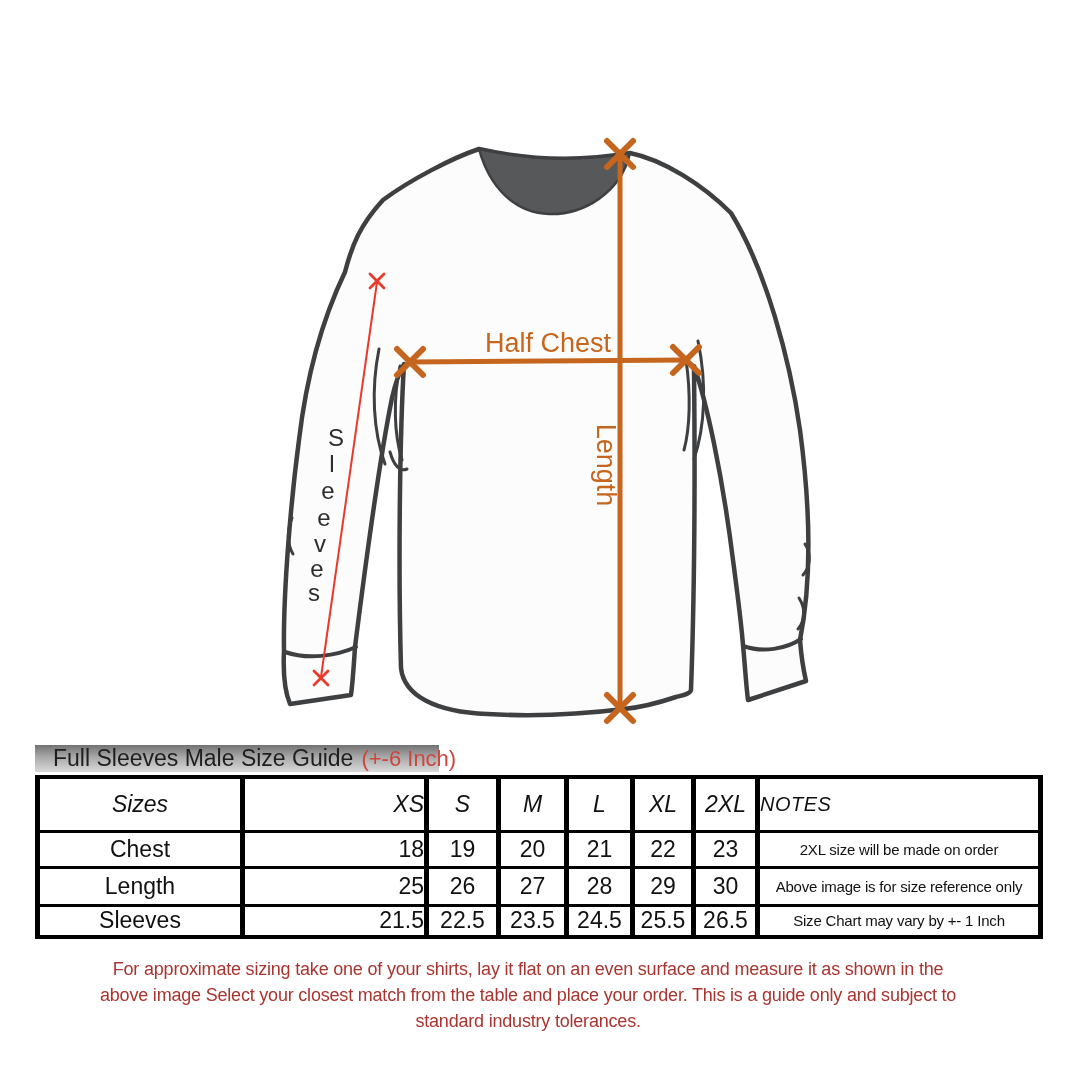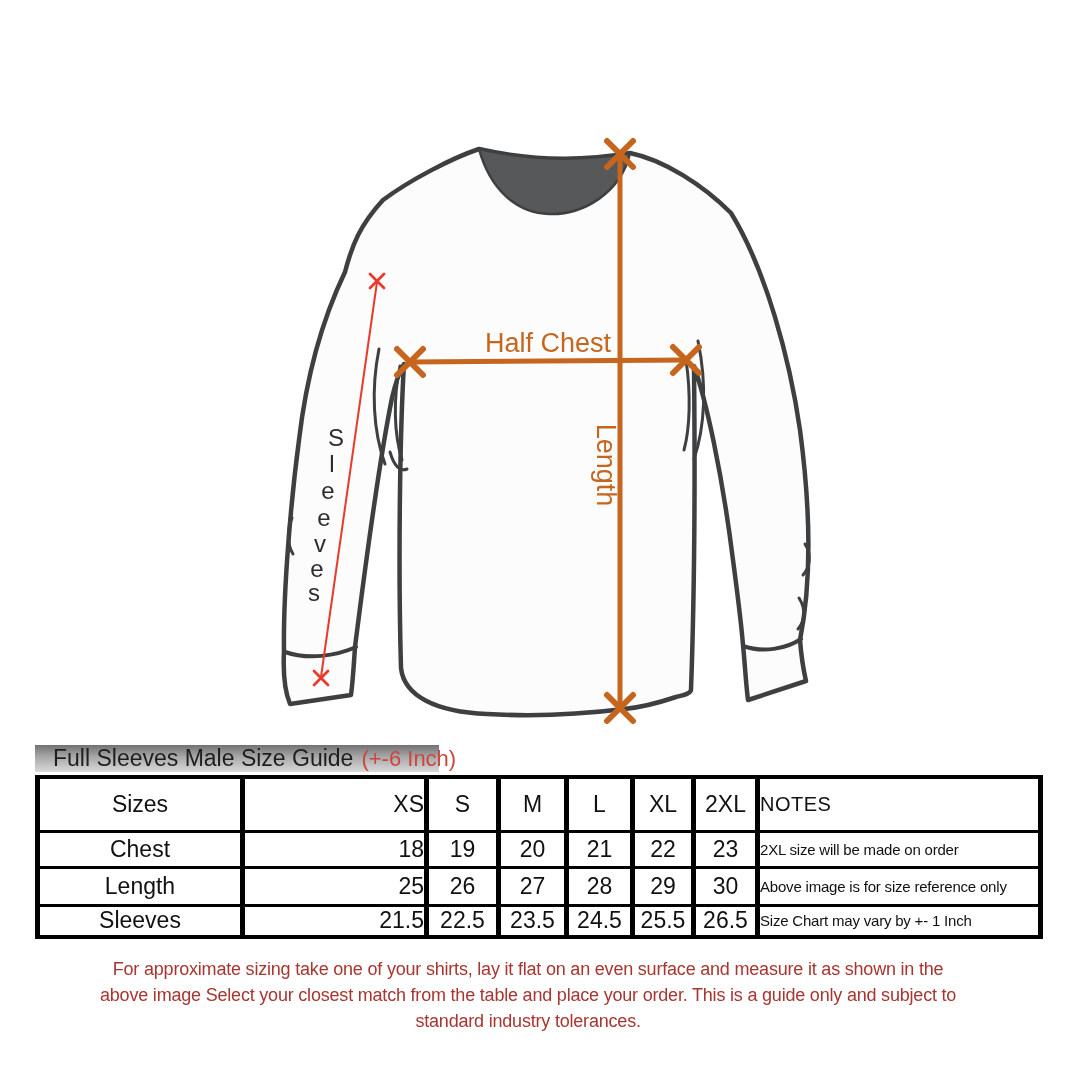--- a/index.html
+++ b/index.html
@@ -29,26 +29,26 @@
 
   table.size-table {
     position:absolute; left:35px; top:775px; border-collapse:collapse;
     table-layout:fixed; border:4px solid #000; background:#fff;
   }
   table.size-table td {
     border-top:3px solid #000; border-bottom:3px solid #000;
     border-left:5px solid #000; border-right:5px solid #000;
     padding:0; color:#111; vertical-align:middle; overflow:visible;
   }
-  .r-head { height:54px; } .r1 { height:36px; } .r2 { height:38px; } .r3 { height:32px; }
+  .r-head { height:54px;font-style:italic; } .r1 { height:36px; } .r2 { height:38px; } .r3 { height:32px; }
   .c-label { text-align:center; font-size:23px; }
   .c-val   { text-align:center; font-size:23px; }
   .c-xs    { text-align:right; padding-right:13px; font-size:23px; }
   .c-notes-h { color:#C0504D; font-size:20px; text-align:left; padding-left:12px; letter-spacing:0.5px; }
-  .c-note  { font-size:15px; text-align:left; padding-left:11px; letter-spacing:-0.2px; white-space:nowrap; }
+  .c-note  { font-size:15px; text-align:center; padding-left:11px; letter-spacing:-0.2px; white-space:nowrap; }
 
   .footer {
     position:absolute; left:100px; top:956px; color:#A93530;
     font-size:18px; line-height:26px; letter-spacing:-0.2px; white-space:nowrap;text-align:center;
   }
 </style>
 </head>
 <body>
 
 <div class="canvas">

